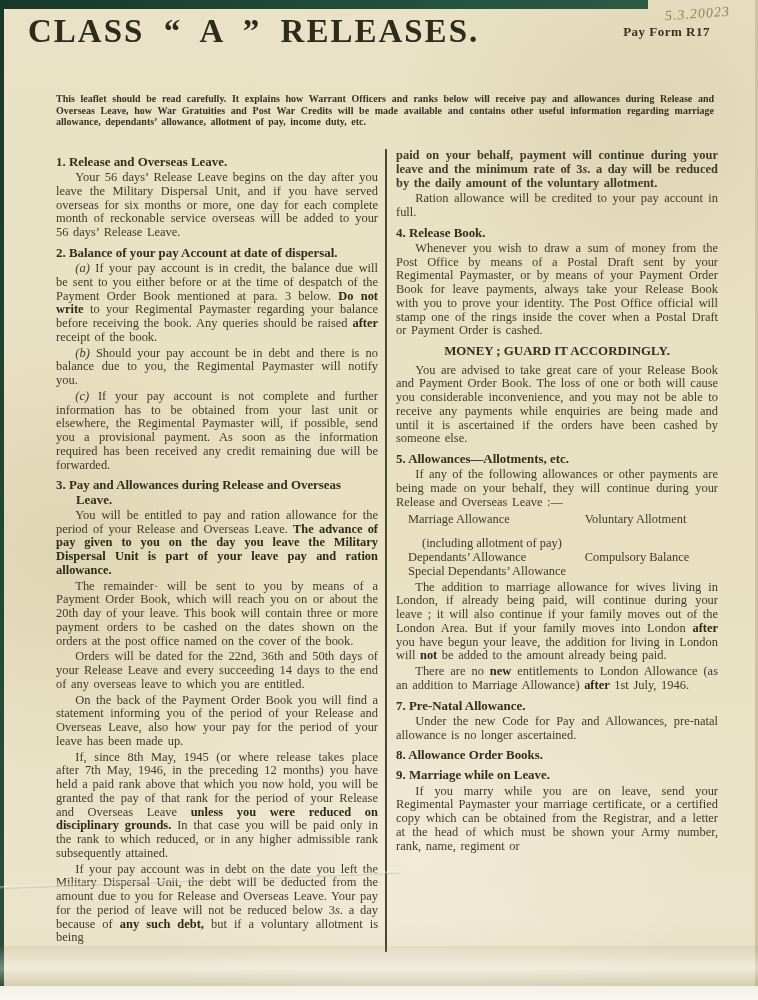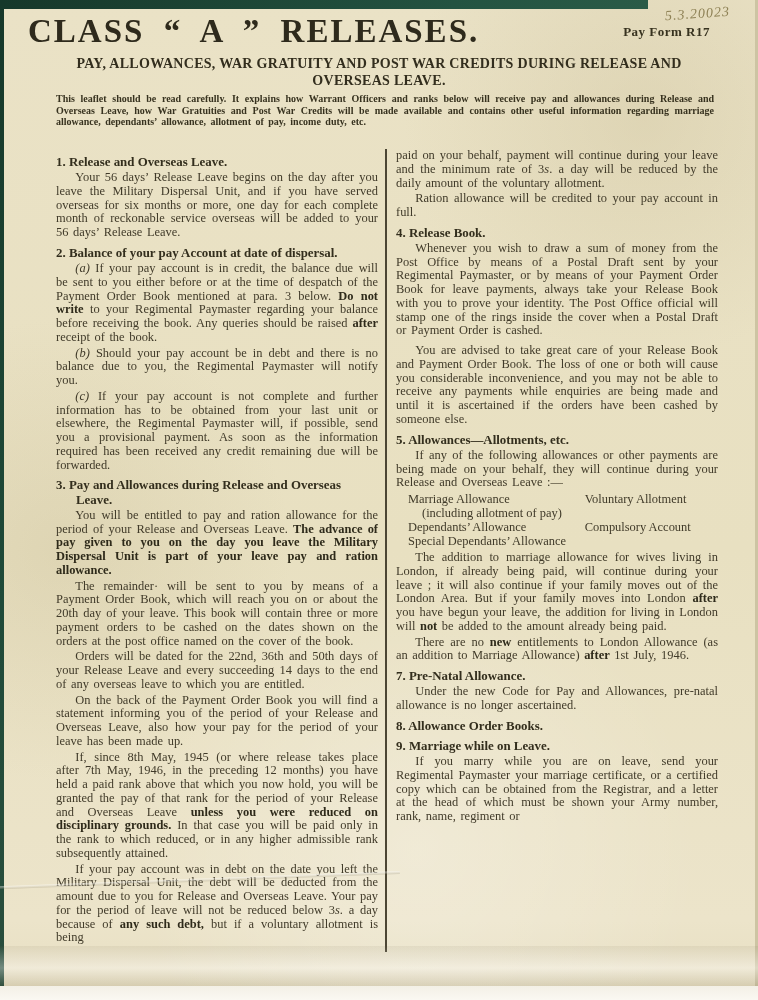--- a/index.html
+++ b/index.html
@@ -60,48 +60,47 @@
   .col-right{padding-left:9px;}
   .divider{flex:0 0 2px;background:linear-gradient(180deg,#4a4433,#5d5742 70%,#6b６450);background-color:#4c4634;}
   .sec-heading{
     font-size:12.9px;font-weight:bold;color:#332e1d;line-height:1.1;
     margin:6px 0 2px 0;padding-left:1.55em;text-indent:-1.55em;
   }
   .para{
     font-size:12.45px;line-height:13.75px;margin:0 0 2px 0;
     text-align:justify;text-indent:1.55em;word-spacing:1.5px;
   }
-  .para.flush{text-indent:0;}
+  .para.flush{text-indent:0;font-weight:bold;}
   .notice{
     text-align:center;font-weight:bold;color:#332e1d;
     font-size:12.9px;line-height:1.2;margin:6px 0 4px 0;
   }
   .allow-list{margin:1px 0 3px 12px;font-size:12.45px;line-height:14px;}
   .allow-row{display:flex;}
   .allow-left{flex:0 0 57%;}
-  .allow-left.sub{padding-left:14px;}
+  .allow-left.sub{padding-left:14px;margin-top:10px;}
   .allow-right{flex:1 1 auto;}
   b{color:#2e2a1a;}
 </style>
 </head>
 <body>
 
 <div class="scan">
   <div class="edge-top"></div>
   <div class="edge-left"></div>
   <div class="edge-right"></div>
 
   <div class="annotation">5.3.20023</div>
 
   <div class="masthead">
     <span class="title">CLASS “ A ” RELEASES.</span>
   </div>
   <div class="form-ref">Pay Form R17</div>
 
-  <div class="subtitle">PAY, ALLOWANCES, WAR GRATUITY AND POST WAR CREDITS DURING RELEASE AND OVERSEAS LEAVE.</div>
 
   <div class="intro">This leaflet should be read carefully.  It explains how Warrant Officers and ranks below will receive pay and allowances during Release and Overseas Leave, how War Gratuities and Post War Credits will be made available and contains other useful information regarding marriage allowance, dependants’ allowance, allotment of pay, income duty, etc.</div>
 
   <div class="columns">
     <div class="col col-left" id="col-left">
         <div class="sec-heading">1. Release and Overseas Leave.</div>
         <p class="para">Your 56 days’ Release Leave begins on the day after you leave the Military Dispersal Unit, and if you have served overseas for six months or more, one day for each complete month of reckonable service overseas will be added to your 56 days’ Release Leave.</p>
         <div class="sec-heading">2. Balance of your pay Account at date of dispersal.</div>
         <p class="para"><i>(a)</i>  If your pay account is in credit, the balance due will be sent to you either before or at the time of despatch of the Payment Order Book mentioned at para. 3 below.  <b>Do not write</b> to your Regimental Paymaster regarding your balance before receiving the book.  Any queries should be raised <b>after</b> receipt of the book.</p>
         <p class="para"><i>(b)</i> Should your pay account be in debt and there is no balance due to you, the Regimental Paymaster will notify you.</p>
@@ -114,35 +113,36 @@
         <p class="para">If, since 8th May, 1945 (or where release takes place after 7th May, 1946, in the preceding 12 months) you have held a paid rank above that which you now hold, you will be granted the pay of that rank for the period of your Release and Overseas Leave <b>unless you were reduced on disciplinary grounds.</b>  In that case you will be paid only in the rank to which reduced, or in any higher admissible rank subsequently attained.</p>
         <p class="para">If your pay account was in debt on the date you left the Military Dispersal Unit, the debt will be deducted from the amount due to you for Release and Overseas Leave.  Your pay for the period of leave will not be reduced below 3<i>s</i>. a day because of <b>any such debt,</b> but if a voluntary allotment is being</p>
       </div>
     <div class="divider"></div>
     <div class="col col-right" id="col-right">
         <p class="para flush">paid on your behalf, payment will continue during your leave and the minimum rate of 3<i>s</i>. a day will be reduced by the daily amount of the voluntary allotment.</p>
         <p class="para">Ration allowance will be credited to your pay account in full.</p>
         <div class="sec-heading">4. Release Book.</div>
         <p class="para">Whenever you wish to draw a sum of money from the Post Office by means of a Postal Draft sent by your Regimental Paymaster, or by means of your Payment Order Book for leave payments, always take your Release Book with you to prove your identity. The Post Office official will stamp one of the rings inside the cover when a Postal Draft or Payment Order is cashed.</p>
         <div class="notice">
+          <div class="notice-line">MONEY ;  GUARD IT ACCORDINGLY.</div>
         </div>
         <p class="para">You are advised to take great care of your Release Book and Payment Order Book.  The loss of one or both will cause you considerable inconvenience, and you may not be able to receive any payments while enquiries are being made and until it is ascertained if the orders have been cashed by someone else.</p>
         <div class="sec-heading">5. Allowances—Allotments, etc.</div>
         <p class="para">If any of the following allowances or other payments are being made on your behalf, they will continue during your Release and Overseas Leave :—</p>
         <div class="allow-list">
           <div class="allow-row">
             <span class="allow-left">Marriage Allowance</span>
             <span class="allow-right">Voluntary Allotment</span>
           </div>
           <div class="allow-row">
             <span class="allow-left sub">(including allotment of pay)</span>
           </div>
           <div class="allow-row">
             <span class="allow-left">Dependants’ Allowance</span>
-            <span class="allow-right">Compulsory Account</span>
+            <span class="allow-right">Compulsory Balance</span>
           </div>
           <div class="allow-row">
             <span class="allow-left">Special Dependants’ Allowance</span>
           </div>
         </div>
         <p class="para">The addition to marriage allowance for wives living in London, if already being paid, will continue during your leave ; it will also continue if your family moves out of the London Area.  But if your family moves into London <b>after</b> you have begun your leave, the addition for living in London will <b>not</b> be added to the amount already being paid.</p>
         <p class="para">There are no <b>new</b> entitlements to London Allowance (as an addition to Marriage Allowance) <b>after</b> 1st July, 1946.</p>
         <div class="sec-heading">7. Pre-Natal Allowance.</div>
         <p class="para">Under the new Code for Pay and Allowances, pre-natal allowance is no longer ascertained.</p>
         <div class="sec-heading">8. Allowance Order Books.</div>

